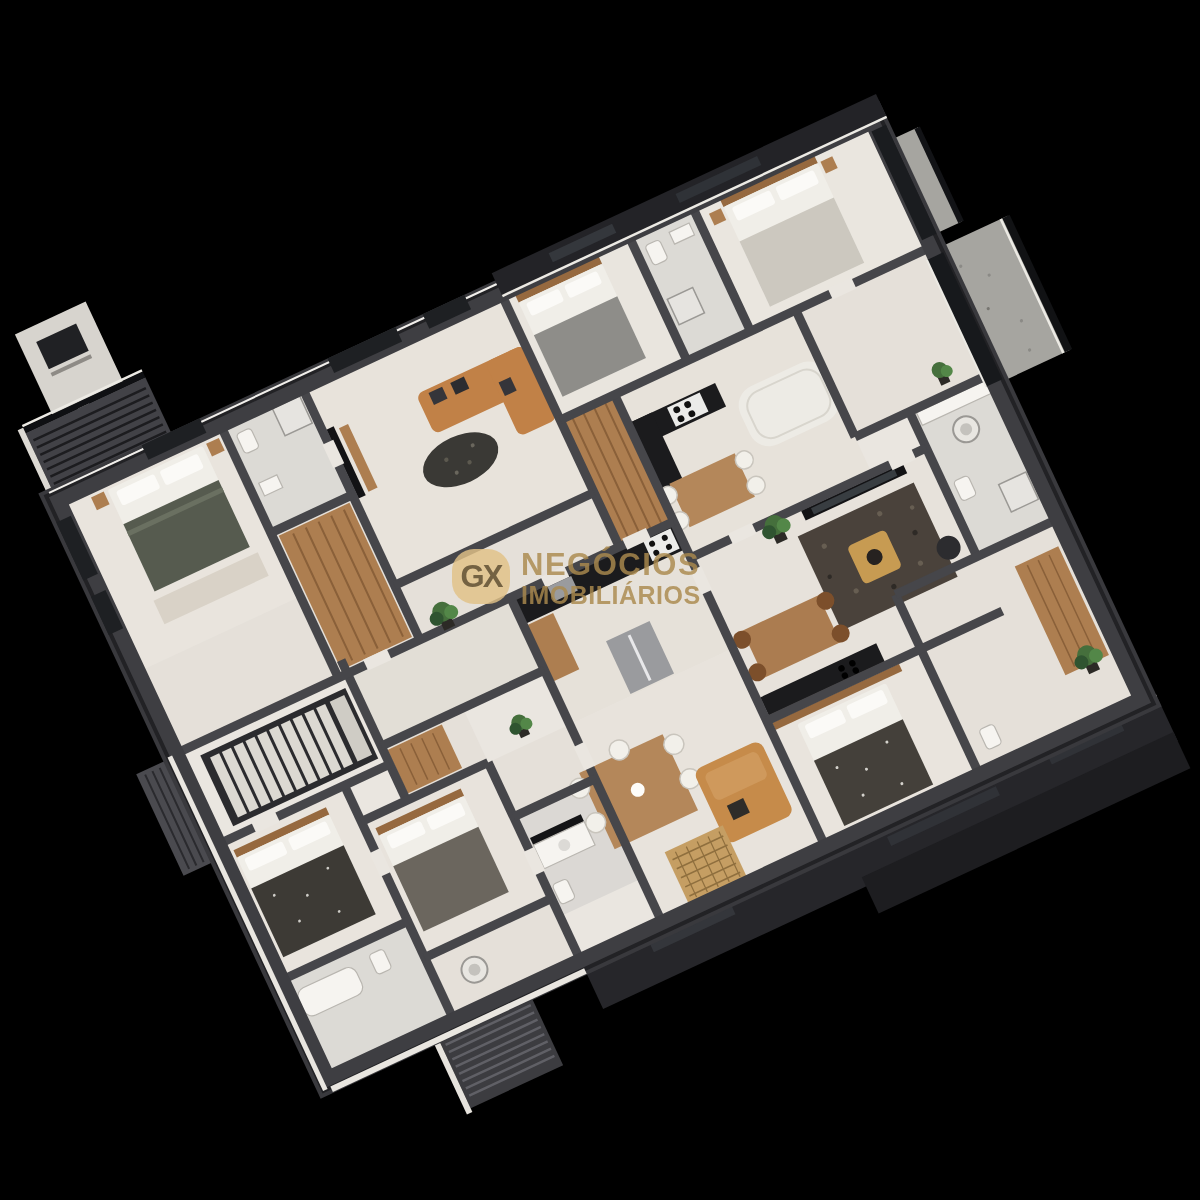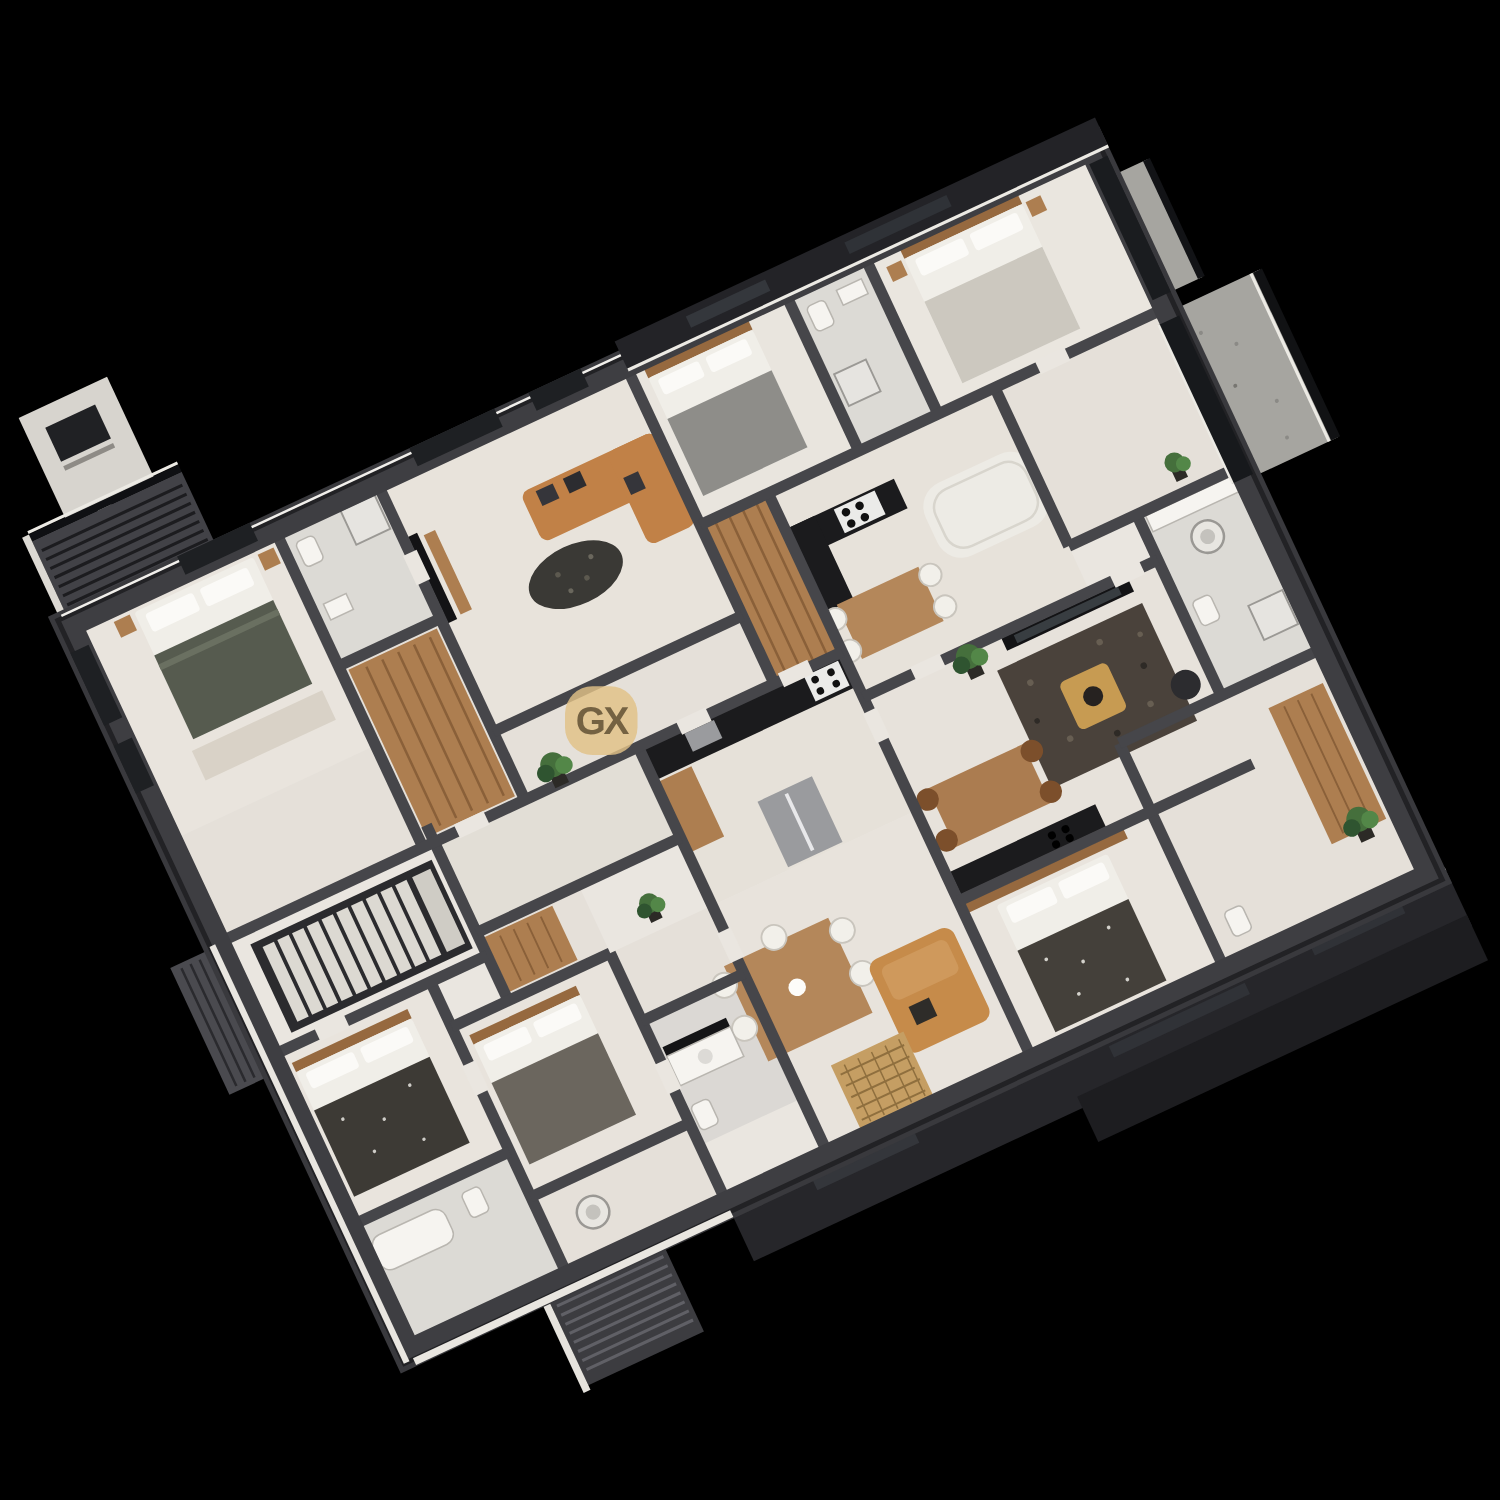--- a/index.html
+++ b/index.html
@@ -459,14 +459,18 @@
             <circle cx="1011" cy="539" r="6" fill="var(--plantLight)"></circle>
       </g>
     </g>
   </g>
 </svg>
 
   <div class="watermark">
     <div class="wm-badge">
       <span>GX</span>
     </div>
+    <div class="wm-lines">
+      <div class="wm-l1">NEGÓCIOS</div>
+      <div class="wm-l2">IMOBILIÁRIOS</div>
+    </div>
   </div>
 </div>
 
 </body></html>

